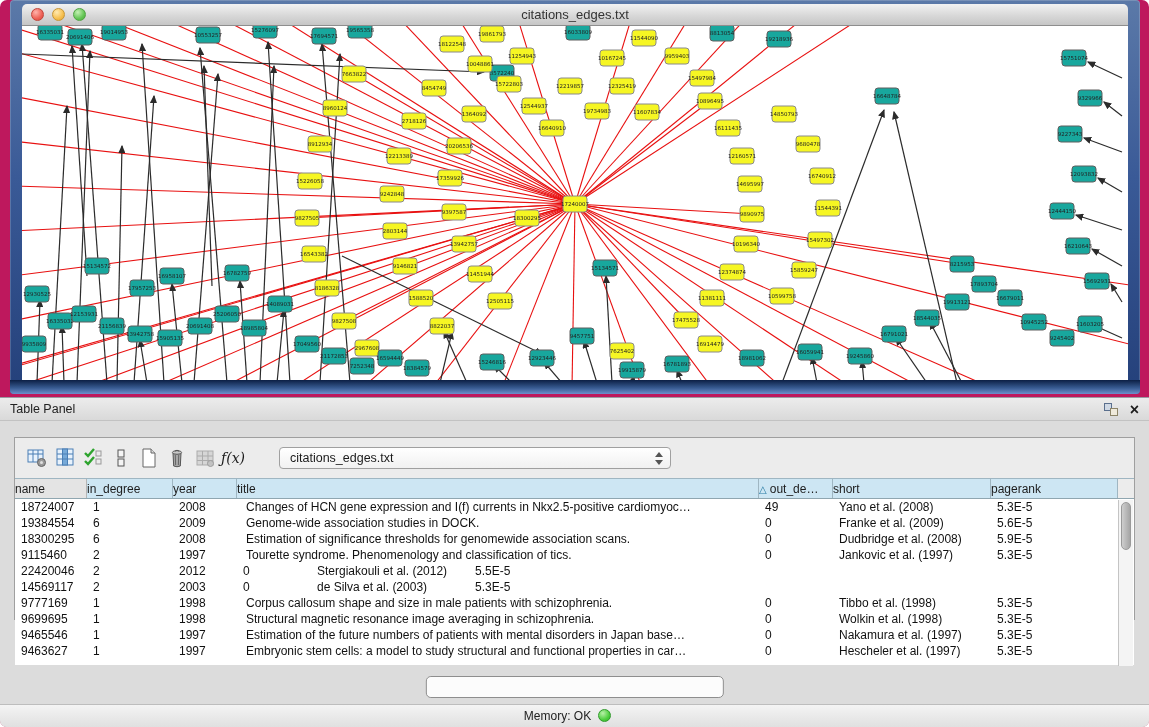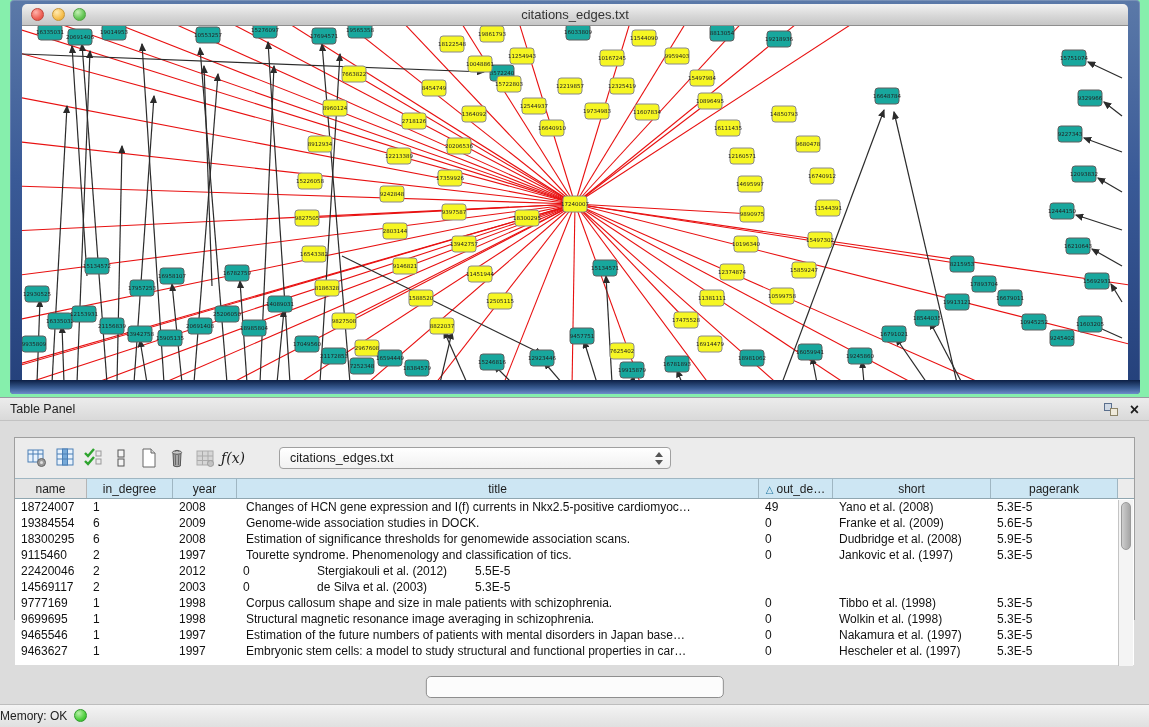--- a/index.html
+++ b/index.html
@@ -1,17 +1,17 @@
 <!DOCTYPE html>
 <html><head>
 <meta charset="utf-8">
 <style>
   * { margin:0; padding:0; box-sizing:border-box; }
   body { font-family:"Liberation Sans","DejaVu Sans",sans-serif; }
-  .app { position:relative; width:1149px; height:727px; background:#86efac; overflow:hidden; }
+  .app { position:relative; width:1149px; height:727px; background:#be185d; overflow:hidden;border-radius:7px; }
 
   
   .net-frame { position:absolute; left:10px; top:0; width:1130px; height:394px;
     background:linear-gradient(180deg,#5b79a8 0%,#3a5a97 45%,#24407a 100%);
     border-radius:4px; box-shadow:inset 0 0 0 1px rgba(255,255,255,.18); }
   .frame-shine { position:absolute; left:0; right:0; bottom:0; height:14px;
     background:linear-gradient(180deg,#0c1f44 0%,#36598f 55%,#6d8ecb 100%);
     border-radius:0 0 4px 4px; }
   .titlebar { position:relative; margin:4px 12px 0; height:22px;
     background:linear-gradient(180deg,#f2f2f2 0%,#d8d8d8 55%,#c6c6c6 100%);
@@ -47,21 +47,21 @@
   .fx { font-family:"DejaVu Serif","Liberation Serif",serif; font-style:italic; font-size:14px; color:#1a1a1a; }
   .combo { position:relative; margin-left:32px; width:392px; height:22px; border:1px solid #a0a0a0; border-radius:4px;
     background:linear-gradient(180deg,#ffffff,#f1f1f1); font-size:12.5px; color:#1a1a1a; line-height:20px; padding-left:10px; cursor:pointer; }
   .combo-arrows { position:absolute; right:7px; top:4px; }
   .combo-arrows i { display:block; width:0; height:0; border-left:4px solid transparent; border-right:4px solid transparent; }
   .combo-arrows i.up { border-bottom:5px solid #555; margin-bottom:3px; }
   .combo-arrows i.dn { border-top:5px solid #555; }
 
   .thead { display:flex; height:21px; border-top:1px solid #9fb6c2; border-bottom:1px solid #8fa6b0; }
   .hcell { background:#cde6f3; border-right:1px solid #9fb6c2; font-size:12px; color:#1c1c1c;
-    text-align:center; line-height:20px; overflow:hidden; white-space:nowrap; cursor:pointer; }
+    text-align:left; line-height:20px; overflow:hidden; white-space:nowrap; cursor:pointer; }
   .hcell.gray { background:#e4e4e4; border-right:1px solid #b5b5b5; }
   .tri { color:#2a7ca5; font-size:10px; margin-right:3px; }
   .rows { background:#ffffff; height:166px; overflow:hidden; }
   .trow { display:flex; height:16px; line-height:16px;align-items:center; }
   .cell { font-size:12px; color:#111; padding-left:6px; overflow:hidden; white-space:nowrap; }
   .c-name{width:72px}.c-in_degree{width:86px}.c-year{width:64px}.c-title{width:522px}
   .c-out_degree{width:74px}.c-short{width:158px}.c-pagerank{width:127px}
   .cell.c-title{padding-left:9px}
 
   .vscroll { position:absolute; right:1px; top:62px; width:15px; height:166px; background:#f4f4f4; border-left:1px solid #c4c4c4; }
@@ -69,21 +69,21 @@
     background:linear-gradient(90deg,#cecece,#a5a5a5); border:1px solid #9a9a9a; cursor:pointer; }
 
   .seg { position:absolute; left:50%; transform:translateX(-50%); top:255px; height:22px; display:flex;
     border:1px solid #8e8e8e; border-radius:5px; overflow:hidden; background:#fcfcfc; font-size:12.5px; line-height:21px; }
   .seg-item { padding:0 15px; color:#1d1d1d; border-left:1px solid #bbbbbb; cursor:pointer; white-space:nowrap;margin-top:44px; }
   .seg-item:first-child { border-left:none; }
   .seg-item.sel { background:linear-gradient(180deg,#828282,#6b6b6b); color:#efefef; }
 
   .statusbar { position:absolute; left:0; bottom:0; width:1149px; height:23px;
     background:linear-gradient(180deg,#f4f4f4,#e0e0e0); border-top:1px solid #bdbdbd;
-    text-align:left; padding-right:14px; font-size:12px; color:#222; line-height:22px; }
+    text-align:center; padding-right:14px; font-size:12px; color:#222; line-height:22px; }
   .mem-dot { display:inline-block; width:13px; height:13px; border-radius:50%; margin-left:7px; vertical-align:-2px;
     background:radial-gradient(circle at 35% 30%,#b8f0a8,#4ecf3e 60%,#2fae28); border:1px solid #2f9a2a; }
 </style>
 </head>
 <body>
 
 <div class="app">
 
   <div class="net-frame">
     <div class="titlebar">

